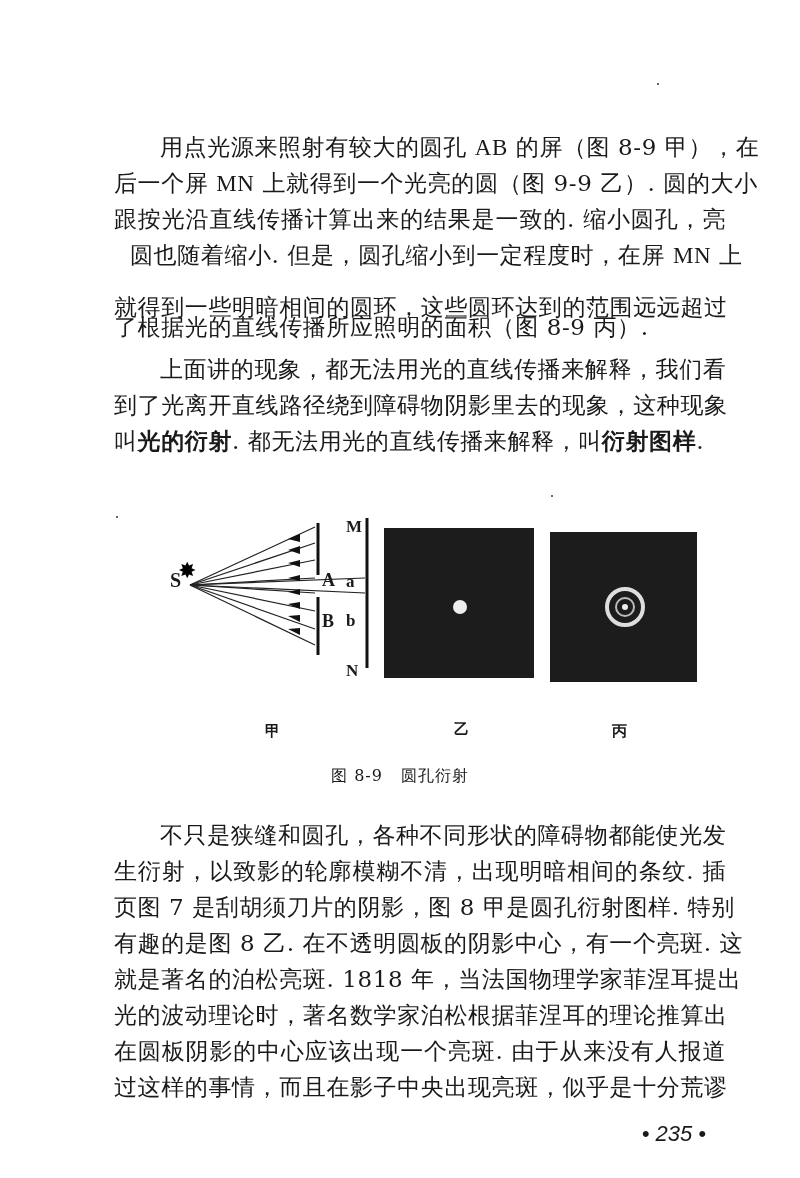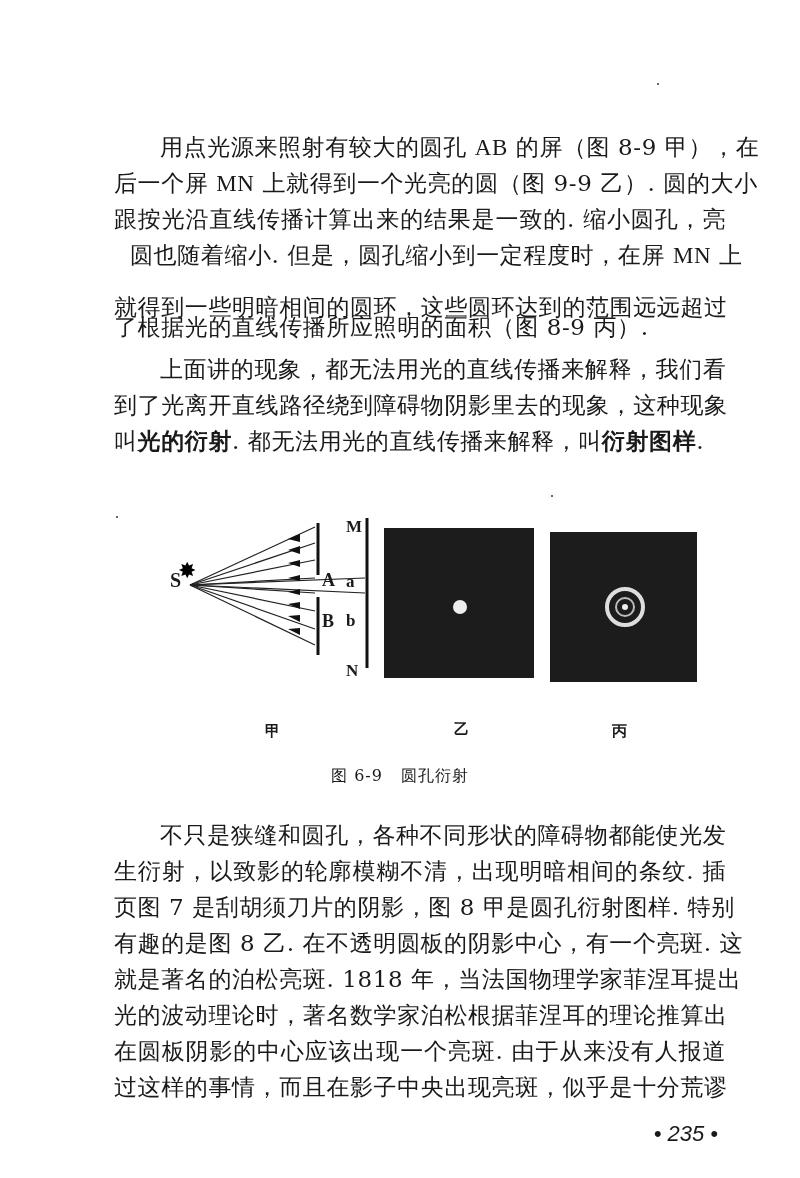--- a/index.html
+++ b/index.html
@@ -14,21 +14,21 @@
     }
     .line.indent { left: 160px; width: 566px; }
     .line.last { text-align-last: left; }
     .math { font-family: "Liberation Serif", serif; }
     .bold { font-weight: bold; }
     .figure { position: absolute; left: 150px; top: 515px; width: 580px; height: 240px; }
     .caption-label { position: absolute; font-size: 15px; font-weight: bold; }
     .fig-caption { position: absolute; left: 0; width: 800px; top: 766px; text-align: center; font-size: 16px; letter-spacing: 1px; }
     .fig-caption .sp { display: inline-block; width: 18px; }
     .photo { position: absolute; background: #1c1c1c; }
-    .page-num { position: absolute; right: 82px; top: 1121px; font-size: 22px; font-style: italic; font-family: "Liberation Sans", sans-serif; margin-left: 29px; }
+    .page-num { position: absolute; right: 94px; top: 1121px; font-size: 22px; font-style: italic; font-family: "Liberation Sans", sans-serif; margin-left: 29px; }
   </style>
 </head>
 <body>
 
 <div class="stray-dot" style="left:657px;top:83px;"></div>
 <div class="stray-dot" style="left:116px;top:516px;"></div>
 <div class="stray-dot" style="left:551px;top:495px;"></div>
 
 <div id="text-block">
     <div class="line indent" style="top: 132px;"><span>用点光源来照射有较大的圆孔 </span><span class="math">AB</span><span> 的屏（图 8-9 甲），在</span></div>
@@ -96,16 +96,16 @@
       <div style="position:absolute;left:13px;top:13px;width:6px;height:6px;border-radius:50%;background:#eee;"></div>
     </div>
   </div>
 
   <span class="caption-label" style="left:115px;top:207px;">甲</span>
   <span class="caption-label" style="left:304px;top:205px;">乙</span>
   <span class="caption-label" style="left:462px;top:207px;">丙</span>
 </div>
 
 <div class="fig-caption">
-  <span>图 6-9</span><span class="sp"></span><span>圆孔衍射</span>
+  <span>图 8-9</span><span class="sp"></span><span>圆孔衍射</span>
 </div>
 
 <div class="page-num">• 235 •</div>
 
 </body></html>

